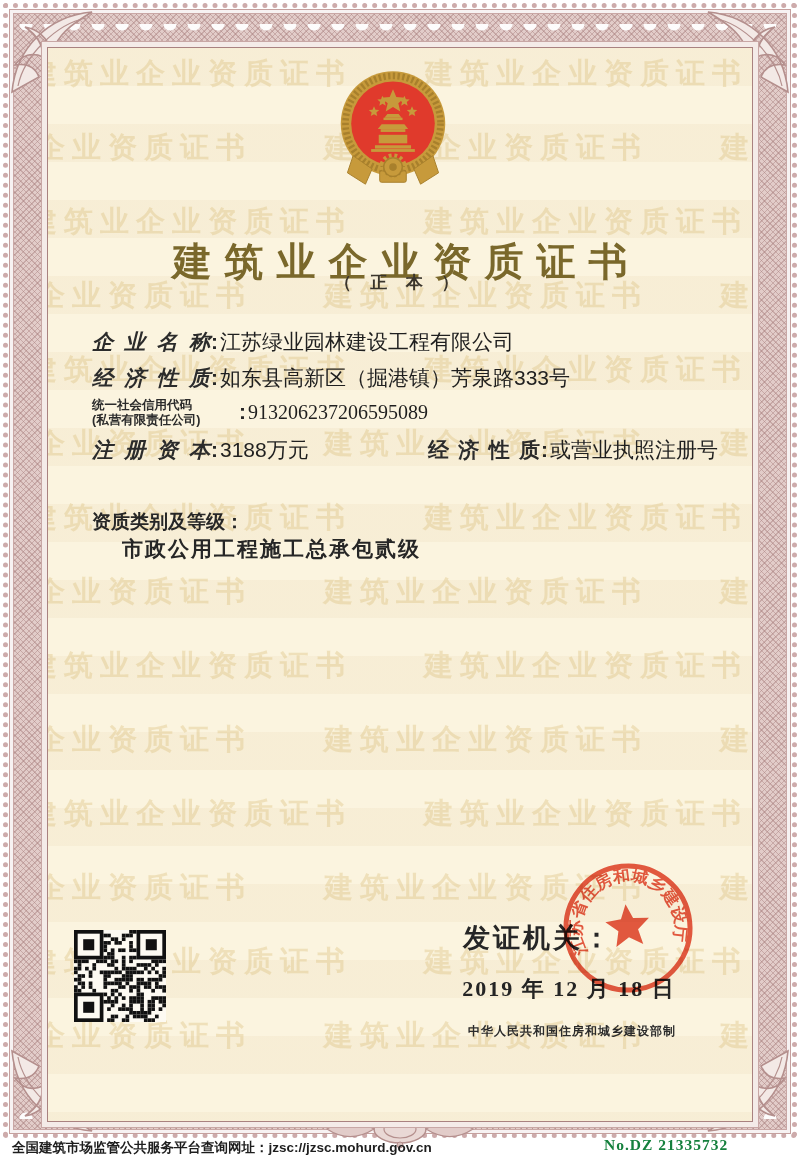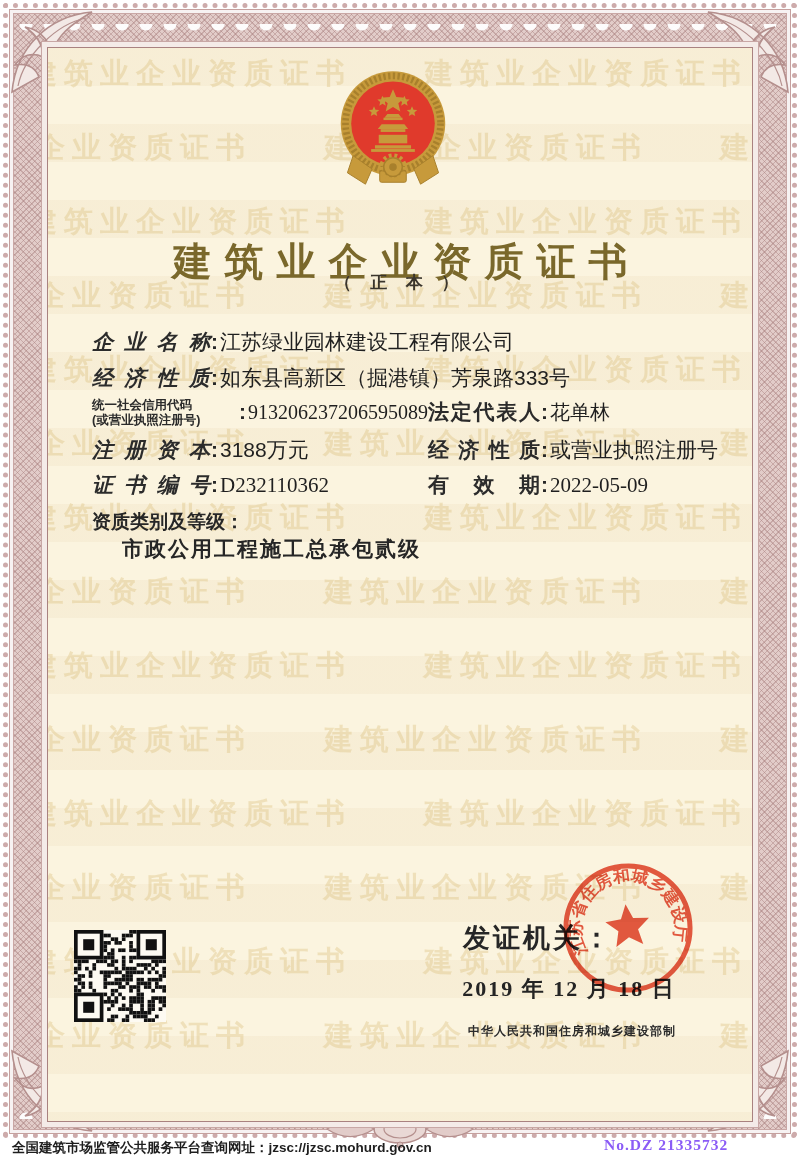--- a/index.html
+++ b/index.html
@@ -100,21 +100,21 @@
   }
   .made-by{
     position:absolute; left:339px; top:975px; width:370px; text-align:center; z-index:2;
     font-size:12px; font-weight:bold; color:#2b2b2b; letter-spacing:1px;
   }
   
   .footer-left{
     position:absolute; left:12px; top:1139px; font-size:13.5px; font-weight:bold; color:#1e1e1e;
   }
   .footer-right{
-    position:absolute; left:604px; top:1136px; font-size:15.5px; color:#8b5cf6;
+    position:absolute; left:604px; top:1136px; font-size:15.5px; color:#15803d;
     font-family:"Liberation Serif", serif; letter-spacing:1px; font-weight:bold;
   }
 </style>
 </head>
 <body>
 
 <div class="pearls"></div>
 <div class="frame">
   <div class="wave top"></div>
   <div class="wave bottom"></div>
@@ -205,36 +205,27 @@
   <div class="fields">
     <div class="row" style="top:279px">
       <span class="lbl">企业名称</span><span class="colon">:</span><span class="val">江苏绿业园林建设工程有限公司</span>
     </div>
     <div class="row" style="top:315px">
       <span class="lbl">经济性质</span><span class="colon">:</span><span class="val">如东县高新区（掘港镇）芳泉路333号</span>
     </div>
     <div class="row row-cc" style="top:349px">
       <span class="cc-label">
         <span>统一社会信用代码</span><br>
-        <span>(或营业执照注册号)</span>
+        <span>(私营有限责任公司)</span>
       </span><span class="colon">:</span><span class="val num">913206237206595089</span>
-      <span class="col2">
-        <span class="lbl2">法定代表人</span><span class="colon">:</span><span class="val">花单林</span>
-      </span>
     </div>
     <div class="row" style="top:387px">
       <span class="lbl">注册资本</span><span class="colon">:</span><span class="val">3188万元</span>
       <span class="col2">
         <span class="lbl2">经济性质</span><span class="colon">:</span><span class="val">或营业执照注册号</span>
-      </span>
-    </div>
-    <div class="row" style="top:422px">
-      <span class="lbl">证书编号</span><span class="colon">:</span><span class="val num">D232110362</span>
-      <span class="col2">
-        <span class="lbl2">有效期</span><span class="colon">:</span><span class="val num">2022-05-09</span>
       </span>
     </div>
     <div class="row" style="top:458px">
       <span class="qual-label">资质类别及等级：</span>
     </div>
     <div class="row" style="top:486px; left:74px">
       <span class="qual-value">市政公用工程施工总承包贰级</span>
     </div>
   </div>
 

